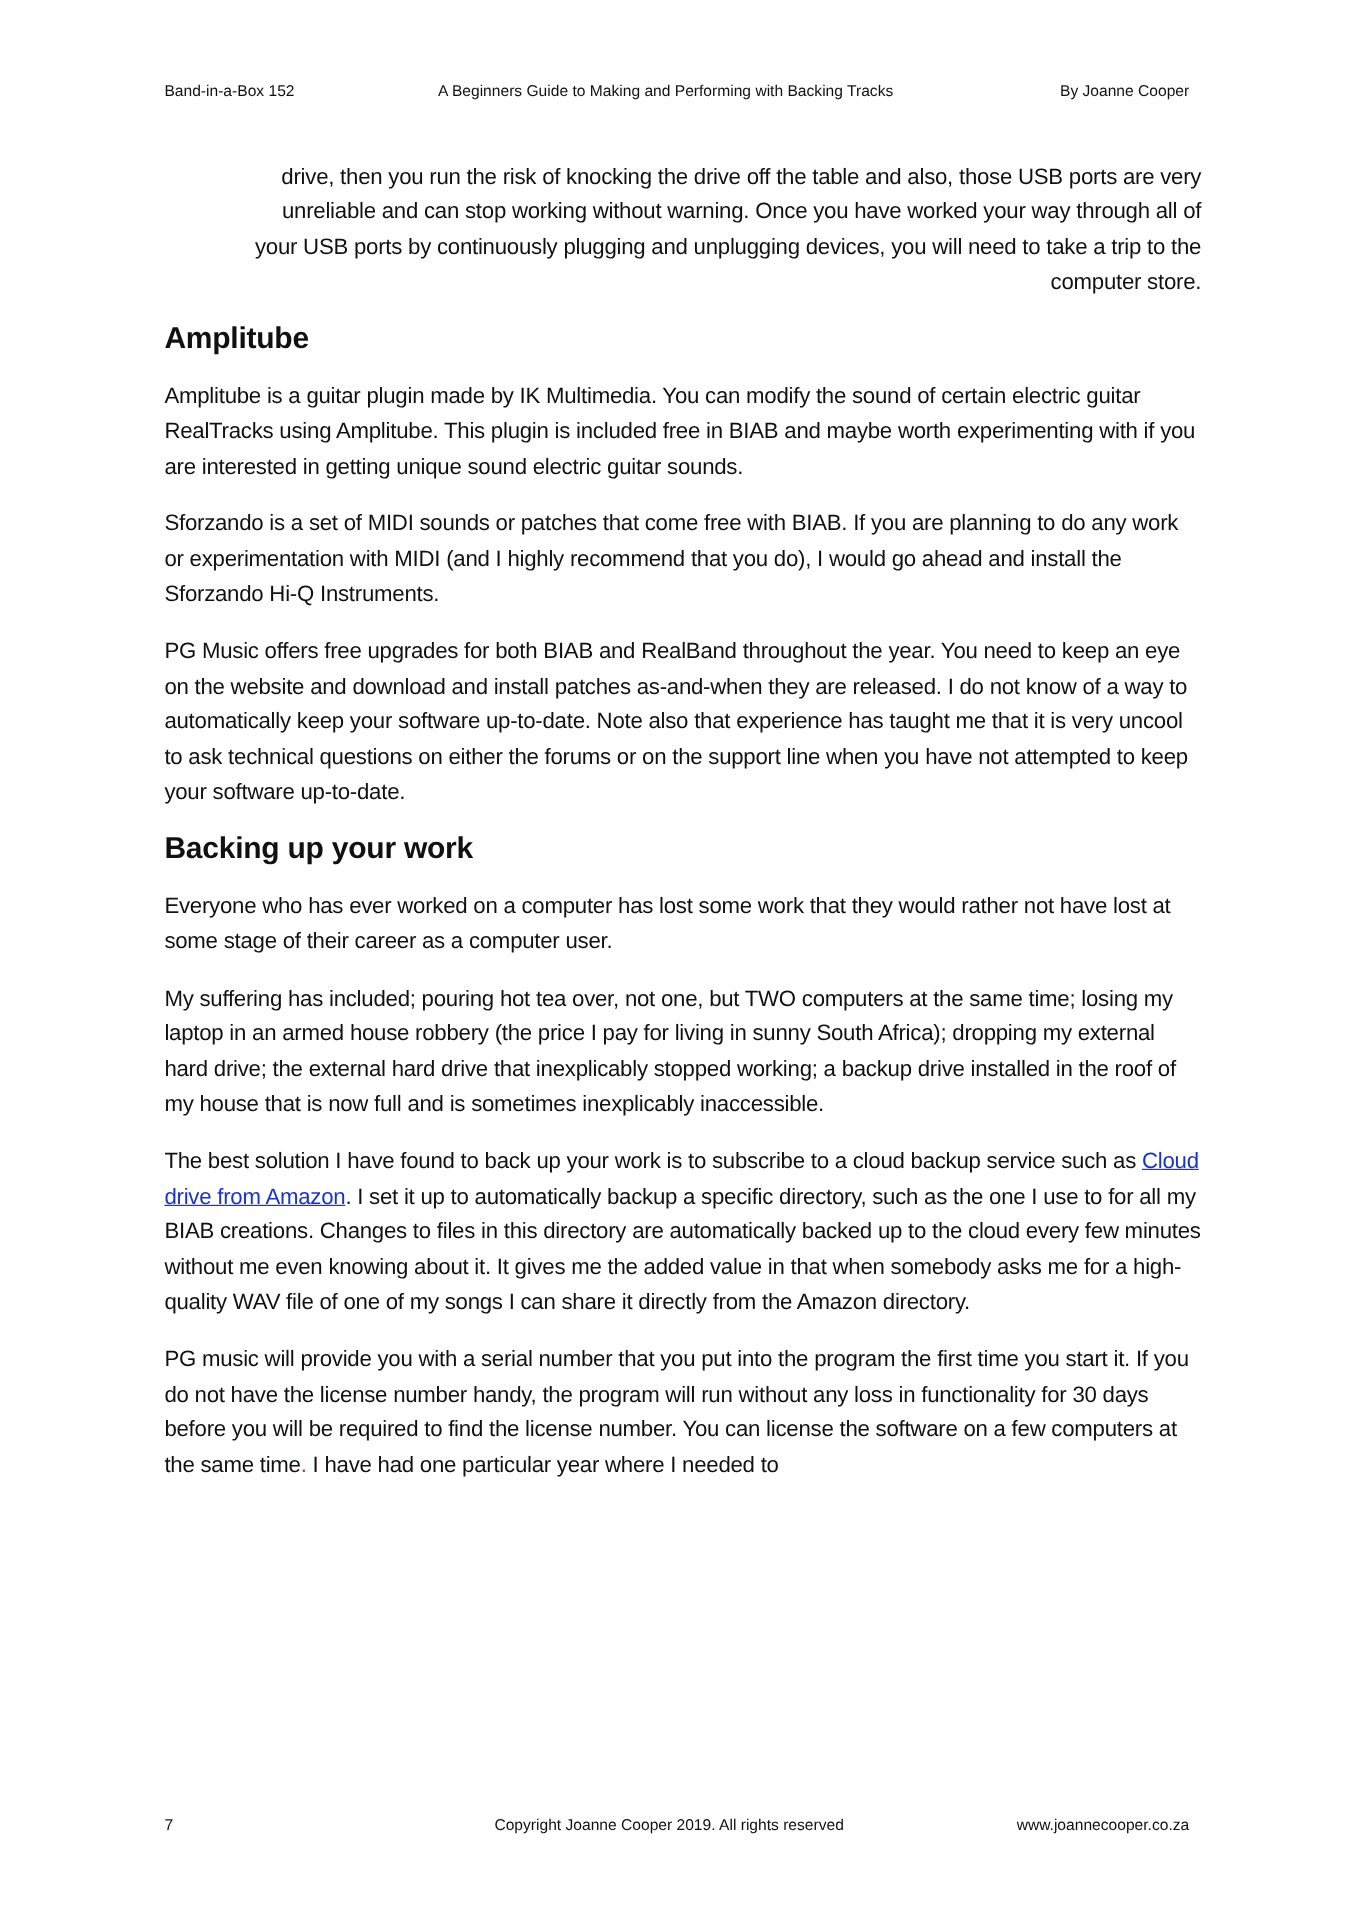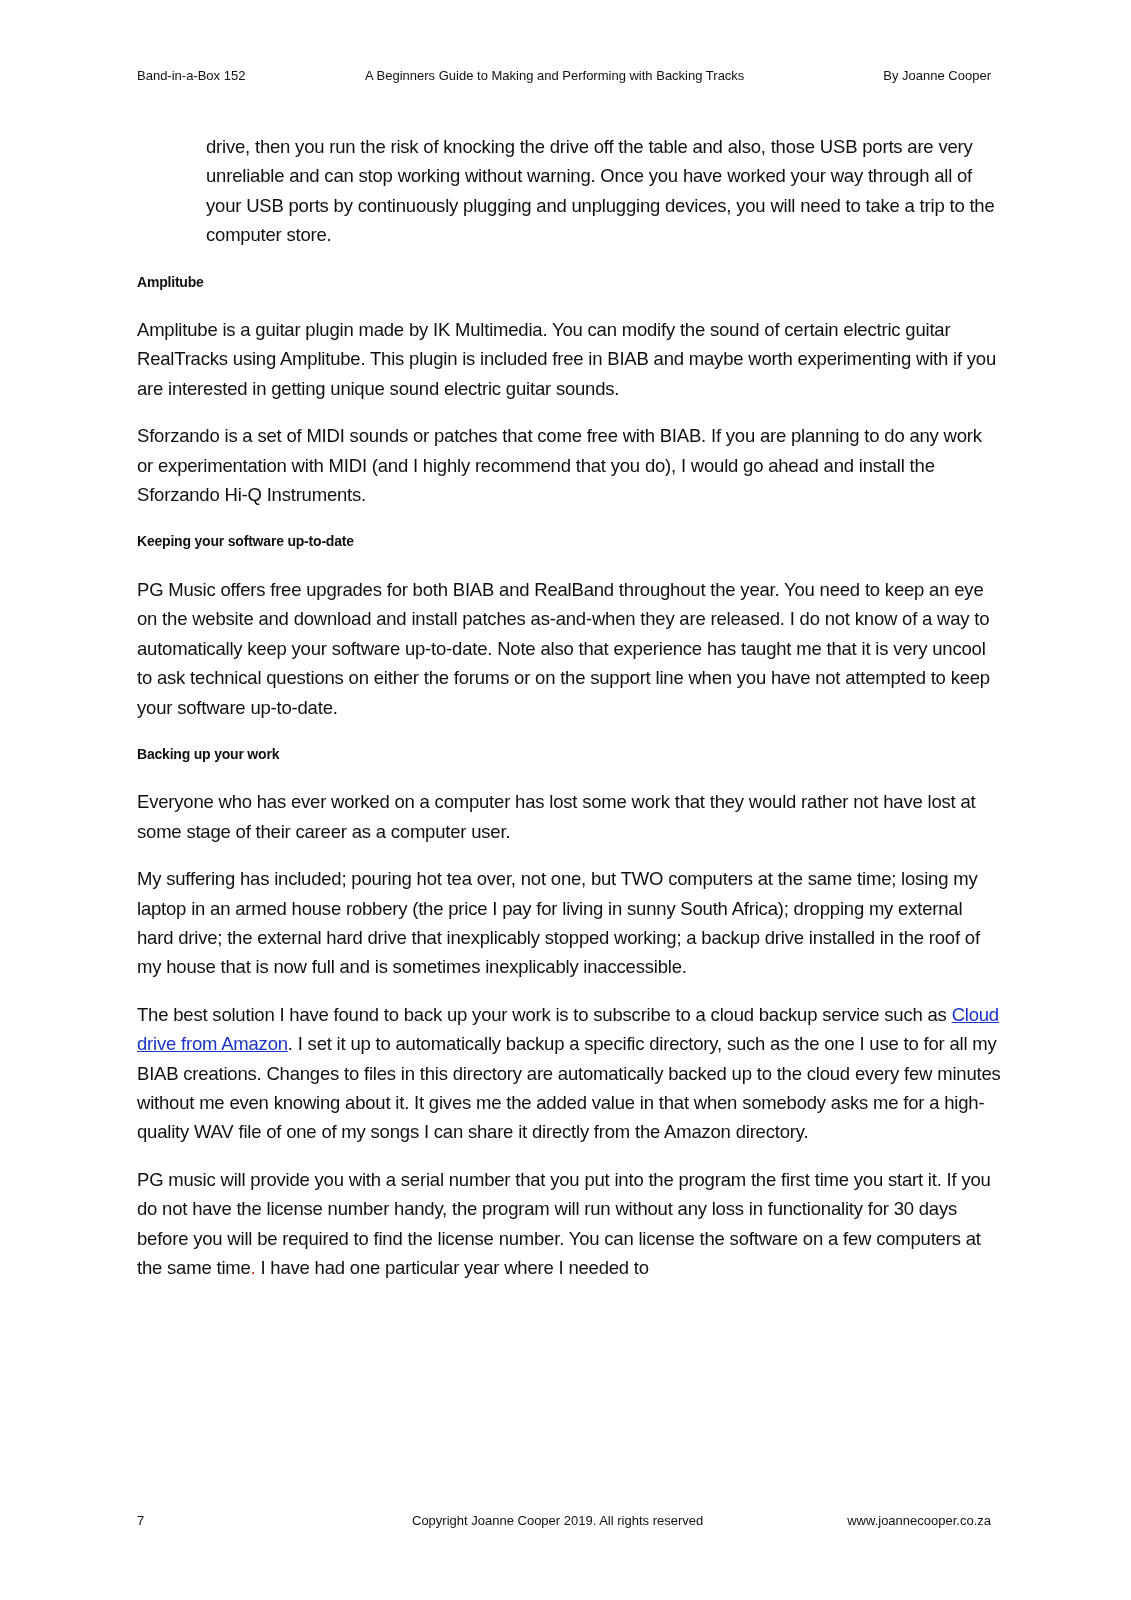--- a/index.html
+++ b/index.html
@@ -7,44 +7,43 @@
          font-family:"Liberation Sans", "DejaVu Sans", sans-serif; color:#111; }
   .hdr, .ftr { position:absolute; left:137px; right:133px; font-size:13px; color:#111; }
   .hdr { top:68px; }
   .ftr { top:1513px; }
   .hdr .l, .ftr .l { position:absolute; left:0; }
   .hdr .c { position:absolute; left:228px; }
   .ftr .c { position:absolute; left:275px; }
   .hdr .r, .ftr .r { position:absolute; right:7px; }
   .content { position:absolute; left:137px; top:132px; width:864px;
              font-size:18.5px; line-height:29.4px; letter-spacing:-0.2px; }
-  .indent { padding-left:69px; }
+  .indent { padding-left:69px;text-align:right; }
   p { margin:0 0 18px 0; }
-  h3 { margin:0 0 18px 0; font-size:14px; font-weight:bold; line-height:29.4px; }
+  h3 { margin:0 0 18px 0; font-size:25px; font-weight:bold; line-height:29.4px; }
   a.link { color:#1a33c8; text-decoration:underline; }
   .red { color:#d0301e; }
 </style>
 </head>
 <body>
 
 <div class="hdr">
   <span class="l">Band-in-a-Box 152</span>
   <span class="c">A Beginners Guide to Making and Performing with Backing Tracks</span>
   <span class="r">By Joanne Cooper</span>
 </div>
 
 <div class="content">
   <p class="indent">drive, then you run the risk of knocking the drive off the table and also, those USB ports are very unreliable and can stop working without warning. Once you have worked your way through all of your USB ports by continuously plugging and unplugging devices, you will need to take a trip to the computer store.</p>
 
   <h3>Amplitube</h3>
   <p>Amplitube is a guitar plugin made by IK Multimedia. You can modify the sound of certain electric guitar RealTracks using Amplitube. This plugin is included free in BIAB and maybe worth experimenting with if you are interested in getting unique sound electric guitar sounds.</p>
 
   <p>Sforzando is a set of MIDI sounds or patches that come free with BIAB. If you are planning to do any work or experimentation with MIDI (and I highly recommend that you do), I would go ahead and install the Sforzando Hi-Q Instruments.</p>
 
-  <h3>Keeping your software up-to-date</h3>
   <p>PG Music offers free upgrades for both BIAB and RealBand throughout the year. You need to keep an eye on the website and download and install patches as-and-when they are released. I do not know of a way to automatically keep your software up-to-date. Note also that experience has taught me that it is very uncool to ask technical questions on either the forums or on the support line when you have not attempted to keep your software up-to-date.</p>
 
   <h3>Backing up your work</h3>
   <p>Everyone who has ever worked on a computer has lost some work that they would rather not have lost at some stage of their career as a computer user.</p>
   <p>My suffering has included; pouring hot tea over, not one, but TWO computers at the same time; losing my laptop in an armed house robbery (the price I pay for living in sunny South Africa); dropping my external hard drive; the external hard drive that inexplicably stopped working; a backup drive installed in the roof of my house that is now full and is sometimes inexplicably inaccessible.</p>
   <p><span>The best solution I have found to back up your work is to subscribe to a cloud backup service such as </span><a class="link">Cloud drive from Amazon</a><span>.  I set it up to automatically backup a specific directory, such as the one I use to for all my BIAB creations. Changes to files in this directory are automatically backed up to the cloud every few minutes without me even knowing about it. It gives me the added value in that when somebody asks me for a high-quality WAV file of one of my songs I can share it directly from the Amazon directory.</span></p>
 
   <p><span>PG music will provide you with a serial number that you put into the program the first time you start it. If you do not have the license number handy, the program will run without any loss in functionality for 30 days before you will be required to find the license number. You can license the software on a few computers at the same time</span><span class="red">.</span><span> I have had one particular year where I needed to</span></p>
 </div>
 

